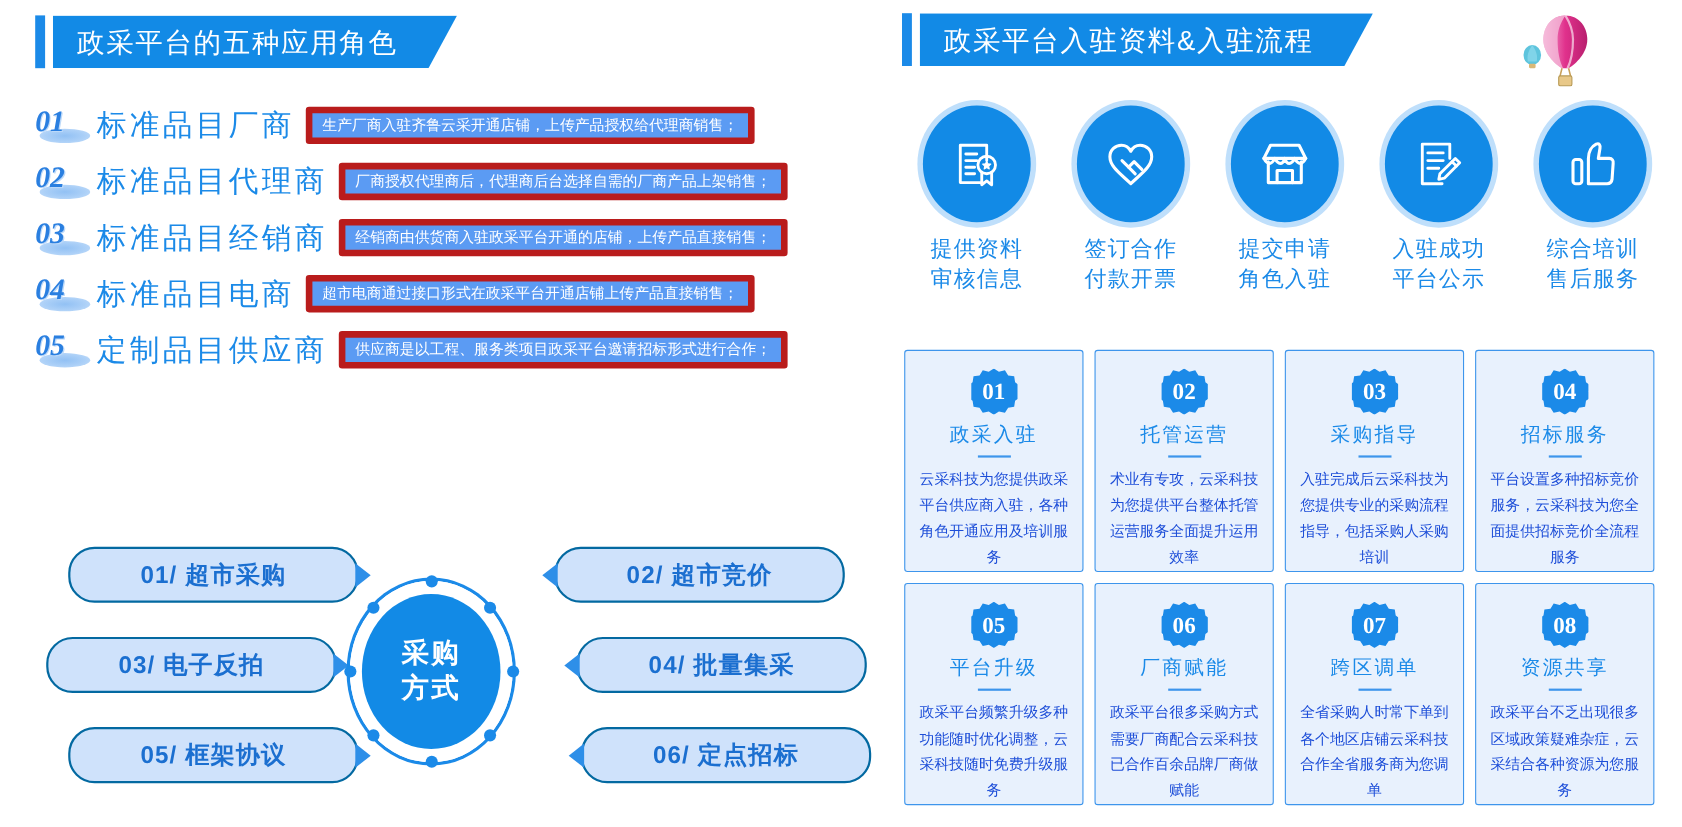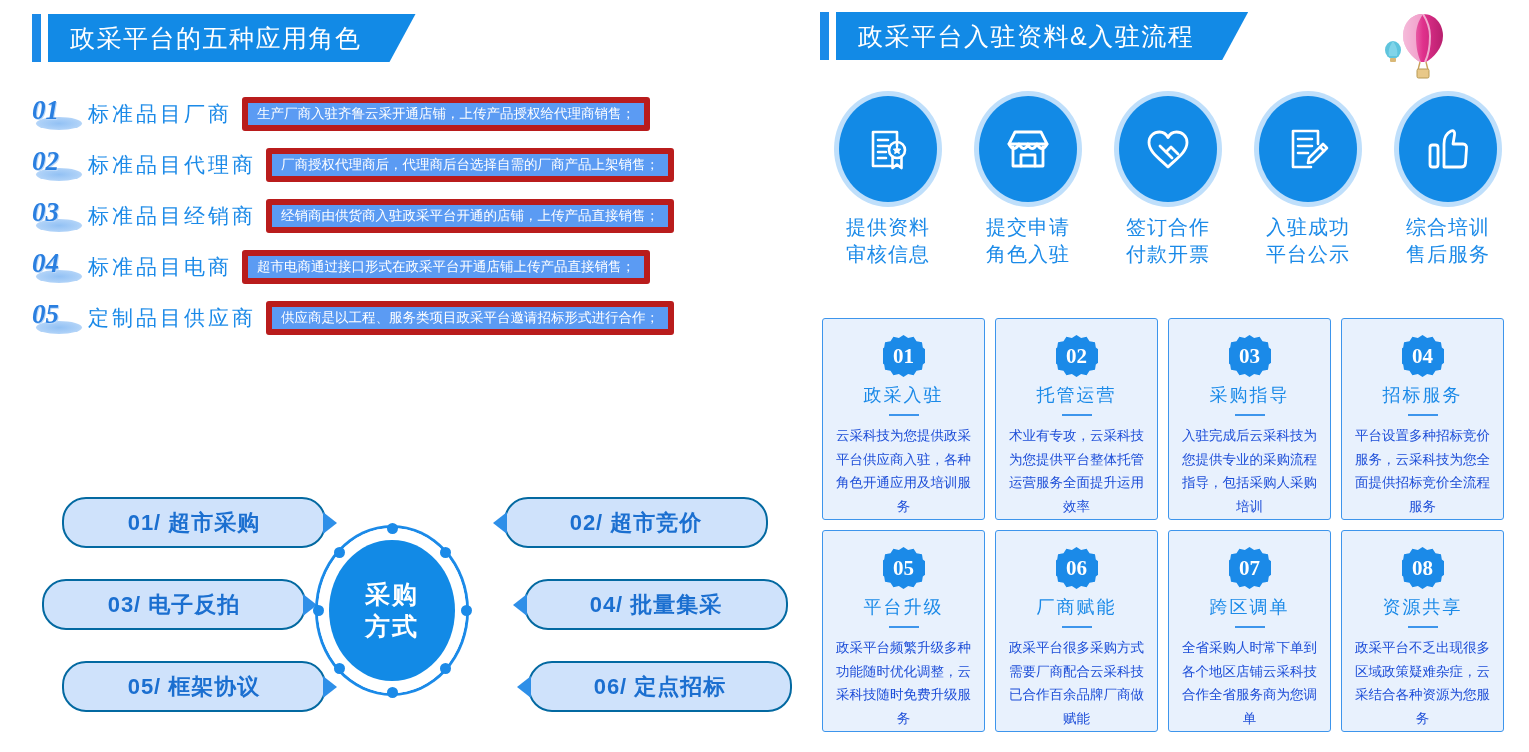--- a/index.html
+++ b/index.html
@@ -34,21 +34,21 @@
     background:radial-gradient(ellipse at 50% 50%,#7fb6f2 0%,#9cc7f6 55%,#bcd9f9 100%);
     opacity:.85;
   }
   .role-num .digits{
     position:absolute;left:0;top:-2px;width:56px;text-align:left;
     font-family:"Liberation Serif","DejaVu Serif",serif;
     font-style:italic;font-weight:bold;font-size:27px;color:#2a7fe0;
     text-shadow:1px 1px 0 #bcd9f9;
   }
   .role-name{
-    color:#1b8ae8;font-size:21px;white-space:nowrap;flex:none;
+    color:#1b8ae8;font-size:27px;white-space:nowrap;flex:none;
     letter-spacing:3px;margin-right:10px;
   }
   .role-desc{
     background:#5b9bf3;border:6px solid #b91c1c;border-radius:3px;
     color:#ffffff;font-size:13.5px;padding:4px 9px 5px;white-space:nowrap;
     line-height:1;
   }
 
   
   .wheel{position:absolute;left:20px;top:480px;width:780px;height:250px;}
@@ -259,44 +259,44 @@
         </svg>
       </div>
       <div class="flow-label">
         <div>提供资料</div>
         <div>审核信息</div>
       </div>
     </div>
 
     <div class="flow-item">
       <div class="flow-circle">
+        <svg width="52" height="50" viewBox="0 0 52 50" fill="none" stroke="#fff" stroke-width="2.8" stroke-linecap="round" stroke-linejoin="round">
+          <path d="M26 43 C18 35 7 28 7 18.5 C7 12 12 8 17.5 8 C21.5 8 24.5 10.5 26 13.5 C27.5 10.5 30.5 8 34.5 8 C40 8 45 12 45 18.5 C45 28 34 35 26 43Z"></path>
+          <path d="M18 22 L24 28 L29 23 L36 30"></path>
+          <path d="M24 28 L30 34"></path>
+        </svg>
+      </div>
+      <div class="flow-label">
+        <div>签订合作</div>
+        <div>付款开票</div>
+      </div>
+    </div>
+
+    <div class="flow-item">
+      <div class="flow-circle">
         <svg width="52" height="46" viewBox="0 0 52 46" fill="none" stroke="#fff" stroke-width="2.8" stroke-linecap="round" stroke-linejoin="round">
           <path d="M13 6 H39 L45 18 H7 Z"></path>
           <path d="M7 18 C10 24 14 24 17 18 C20 24 24 24 26 18 C28 24 32 24 35 18 C38 24 42 24 45 18"></path>
           <path d="M11 21 V40 H41 V21"></path>
           <path d="M19 40 V29 H33 V40"></path>
         </svg>
       </div>
       <div class="flow-label">
         <div>提交申请</div>
         <div>角色入驻</div>
-      </div>
-    </div>
-
-    <div class="flow-item">
-      <div class="flow-circle">
-        <svg width="52" height="50" viewBox="0 0 52 50" fill="none" stroke="#fff" stroke-width="2.8" stroke-linecap="round" stroke-linejoin="round">
-          <path d="M26 43 C18 35 7 28 7 18.5 C7 12 12 8 17.5 8 C21.5 8 24.5 10.5 26 13.5 C27.5 10.5 30.5 8 34.5 8 C40 8 45 12 45 18.5 C45 28 34 35 26 43Z"></path>
-          <path d="M18 22 L24 28 L29 23 L36 30"></path>
-          <path d="M24 28 L30 34"></path>
-        </svg>
-      </div>
-      <div class="flow-label">
-        <div>签订合作</div>
-        <div>付款开票</div>
       </div>
     </div>
 
     <div class="flow-item">
       <div class="flow-circle">
         <svg width="50" height="50" viewBox="0 0 50 50" fill="none" stroke="#fff" stroke-width="2.6" stroke-linecap="round" stroke-linejoin="round">
           <path d="M10 7 H35 V20 M10 7 V43 H28"></path>
           <path d="M15 15 H29 M15 22 H29 M15 29 H25"></path>
           <path d="M40 20 L44 24 L30 38 L25 39 L26 34 Z"></path>
           <path d="M37 23 L41 27"></path>

